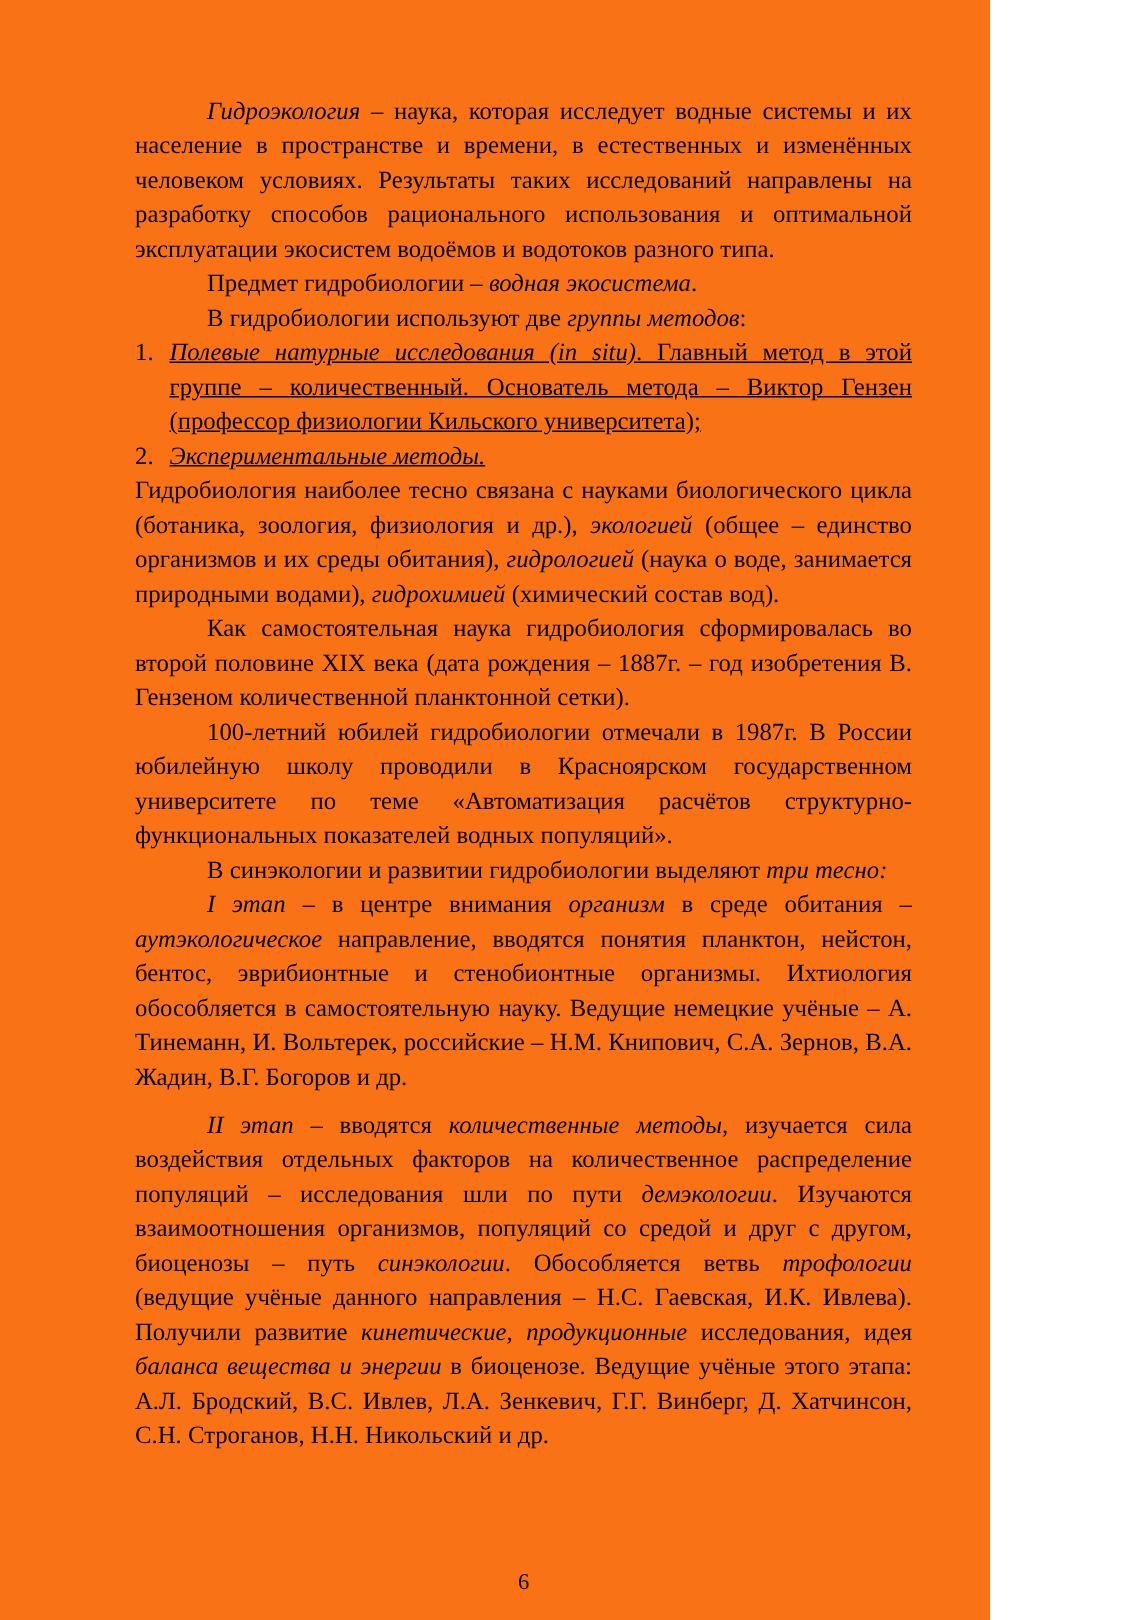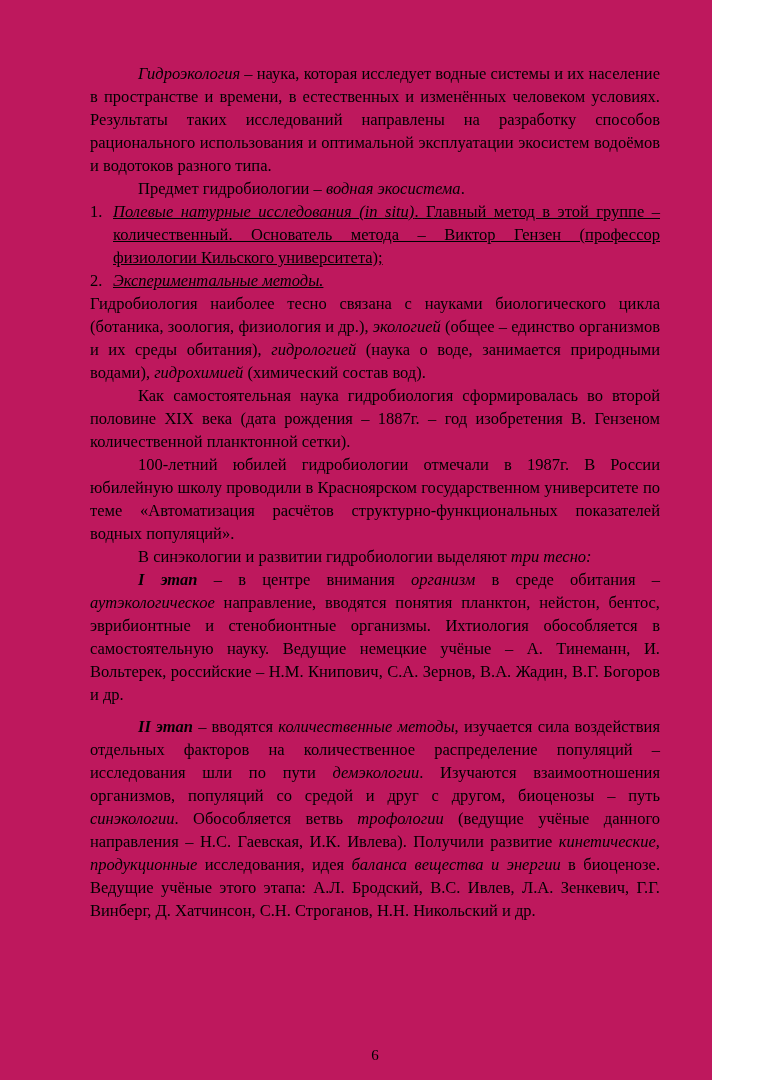--- a/index.html
+++ b/index.html
@@ -9,25 +9,25 @@
   }
   body {
     width: 764px;
     height: 1080px;
     font-family: "Liberation Serif", serif;
     color: #000000;
     overflow: hidden;
   }
   .page {
     position: relative;
-    width: 712px;
+    width: 660px;
     height: 1080px;
     box-sizing: border-box;
     padding: 62px 52px 0 90px;
-    background: #be185d;
+    background: #f97316;
   }
   .content {
     font-size: 16.5px;
     line-height: 23px;
     text-align: justify;
   }
   p.para {
     margin: 0;
     padding: 0;
   }
@@ -39,38 +39,39 @@
   .marker {
     flex: none;
     width: 23px;
   }
   .li-body {
     flex: 1 1 auto;
     text-align: justify;
     text-decoration: underline;
   }
   .it { font-style: italic; }
-  .bd { font-weight: bold; }
+  .bd { font-weight: normal; }
   .footer {
     position: absolute;
     left: 90px;
     right: 52px;
     bottom: 16px;
     text-align: center;
     font-size: 15px;
     line-height: 18px;
   }
 </style>
 </head>
 <body>
 
 <div class="page">
   <div class="content">
       <p class="para indent"><span class="it">Гидроэкология</span><span> – наука, которая исследует водные системы и их население в пространстве и времени, в естественных и изменённых человеком условиях. Результаты таких исследований направлены на разработку способов рационального использования и оптимальной эксплуатации экосистем водоёмов и водотоков разного типа.</span></p>
       <p class="para indent"><span>Предмет гидробиологии – </span><span class="it">водная экосистема</span><span>.</span></p>
+      <p class="para indent"><span>В гидробиологии используют две </span><span class="it">группы методов</span><span>:</span></p>
       <div class="list-item">
         <span class="marker">1.</span>
         <span class="li-body"><span class="it">Полевые натурные исследования (in situ)</span><span>. Главный метод в этой группе – количественный. Основатель метода – Виктор Гензен (профессор физиологии Кильского университета);</span></span>
       </div>
       <div class="list-item">
         <span class="marker">2.</span>
         <span class="li-body"><span class="it">Экспериментальные методы.</span></span>
       </div>
       <p class="para"><span>Гидробиология наиболее тесно связана с науками биологического цикла (ботаника, зоология, физиология и др.), </span><span class="it">экологией</span><span> (общее – единство организмов и их среды обитания), </span><span class="it">гидрологией</span><span> (наука о воде, занимается природными водами), </span><span class="it">гидрохимией</span><span> (химический состав вод).</span></p>
       <p class="para indent"><span>Как самостоятельная наука гидробиология сформировалась во второй половине XIX века (дата рождения – 1887г. – год изобретения В. Гензеном количественной планктонной сетки).</span></p>

